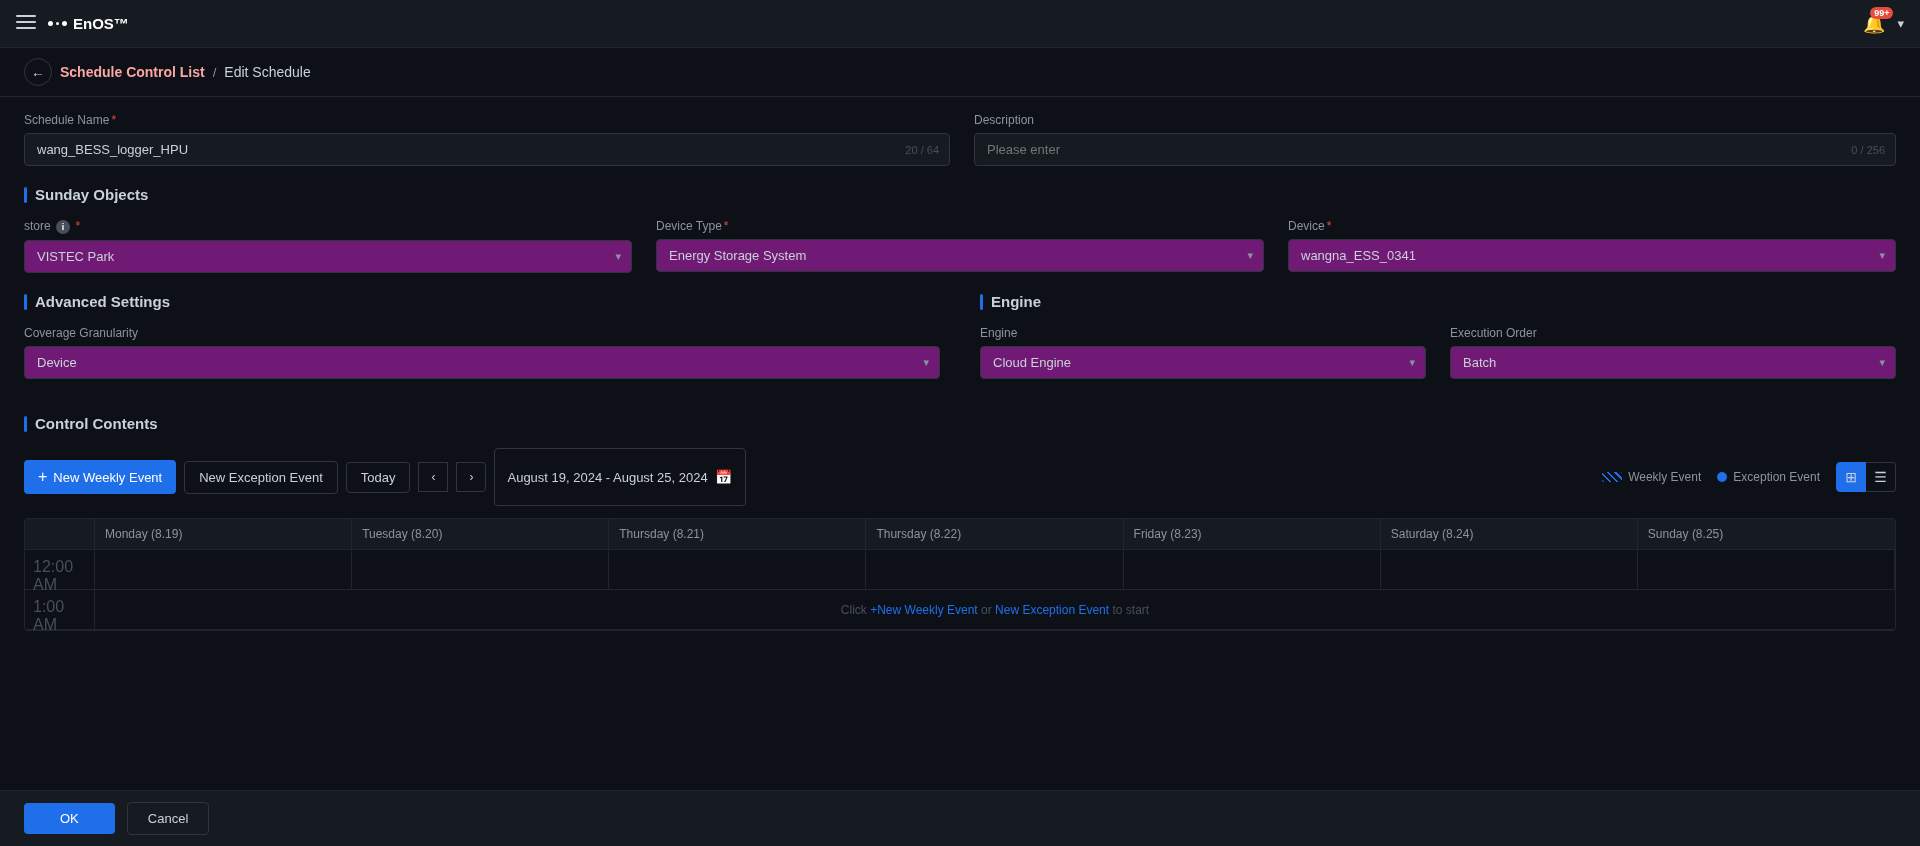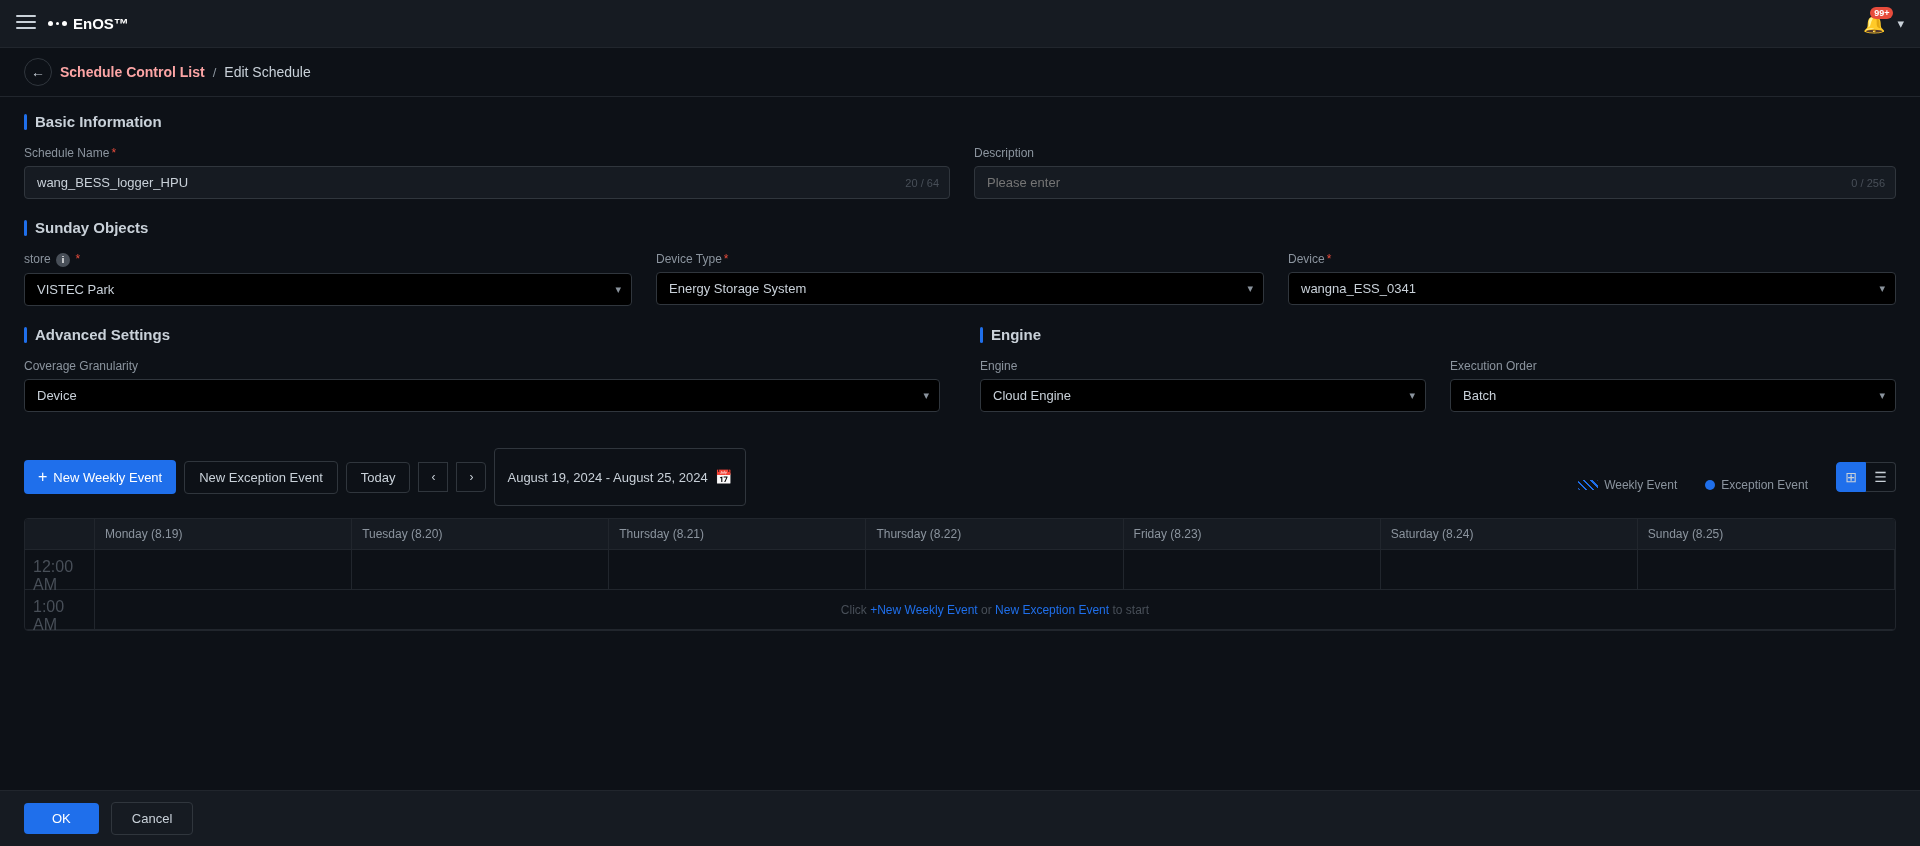--- a/index.html
+++ b/index.html
@@ -100,21 +100,21 @@
       font-size: 13px;
       outline: none;
       width: 100%;
     }
     .char-count {
       position: absolute; right: 10px; top: 50%; transform: translateY(-50%);
       color: #484f58; font-size: 11px;
     }
     .form-select-wrap {
       position: relative;
-      background: #000000;
+      background: #701a75;
       border: 1px solid #30363d;
       border-radius: 4px;
       display: flex; align-items: center;
     }
     .form-select-text {
       flex: 1;
       padding: 8px 12px;
       font-size: 13px;
       color: #c9d1d9;
     }
@@ -189,21 +189,21 @@
     .date-range-wrap {
       display: flex; align-items: center; gap: 8px;
       border: 1px solid #30363d;
       border-radius: 4px;
       padding: 20px 12px;
       font-size: 13px;
       color: #c9d1d9;
       cursor: pointer;
     }
     .calendar-icon { color: #8b949e; font-size: 14px; }
-    .legend-group { display: flex; align-items: flex-end; gap: 28px; margin-left: auto; }
+    .legend-group { display: flex; align-items: center; gap: 16px; margin-left: auto; }
     .legend-item { display: flex; align-items: center; gap: 6px; font-size: 12px; color: #8b949e; }
     .legend-weekly {
       width: 20px; height: 10px;
       background: repeating-linear-gradient(
         45deg, #1f6feb, #1f6feb 2px, transparent 2px, transparent 5px
       );
       border-radius: 2px;
     }
     .legend-exception {
       width: 10px; height: 10px;
@@ -286,21 +286,21 @@
       border-top: 1px solid #21262d;
       display: flex; align-items: center;
       padding: 0 24px;
       gap: 12px;
     }
     .btn-ok {
       background: #1f6feb;
       border: none;
       border-radius: 4px;
       color: #fff;
-      padding: 8px 28px;
+      padding: 8px 36px;
       font-size: 13px;
       font-weight: 500;
       cursor: pointer;
     }
     .btn-cancel {
       background: transparent;
       border: 1px solid #30363d;
       border-radius: 4px;
       color: #c9d1d9;
       padding: 8px 20px;
@@ -350,21 +350,20 @@
 <div class="breadcrumb-bar">
   <button class="back-btn">←</button>
   <span class="breadcrumb-text">Schedule Control List</span>
   <span class="breadcrumb-sep">/</span>
   <span class="breadcrumb-current">Edit Schedule</span>
 </div>
 
 <div class="main-content">
 
   <div class="section">
-    <div class="section-title">Basic Information</div>
     <div class="form-row">
       <div class="form-group" style="flex: 0 0 calc(50% - 10px);">
         <label class="form-label">
           <span>Schedule Name</span><span class="required">*</span>
         </label>
         <div class="form-input-wrap">
           <input class="form-input-inner" type="text" value="wang_BESS_logger_HPU" style="">
           <span class="char-count">20 / 64</span>
         </div>
       </div>
@@ -441,20 +440,21 @@
           <div class="form-select-wrap">
             <span class="form-select-text">Batch</span>
             <span class="form-select-arrow">▾</span>
           </div>
         </div>
       </div>
     </div>
   </div>
 
   <div class="section">
+    <div class="section-title">Control Contents</div>
 
     <div class="calendar-toolbar">
       <button class="btn-new-weekly">
         <span class="plus">+</span>
         <span>New Weekly Event</span>
       </button>
       <button class="btn-exception">New Exception Event</button>
       <button class="btn-today">Today</button>
       <button class="btn-nav">
         <span>‹</span>

